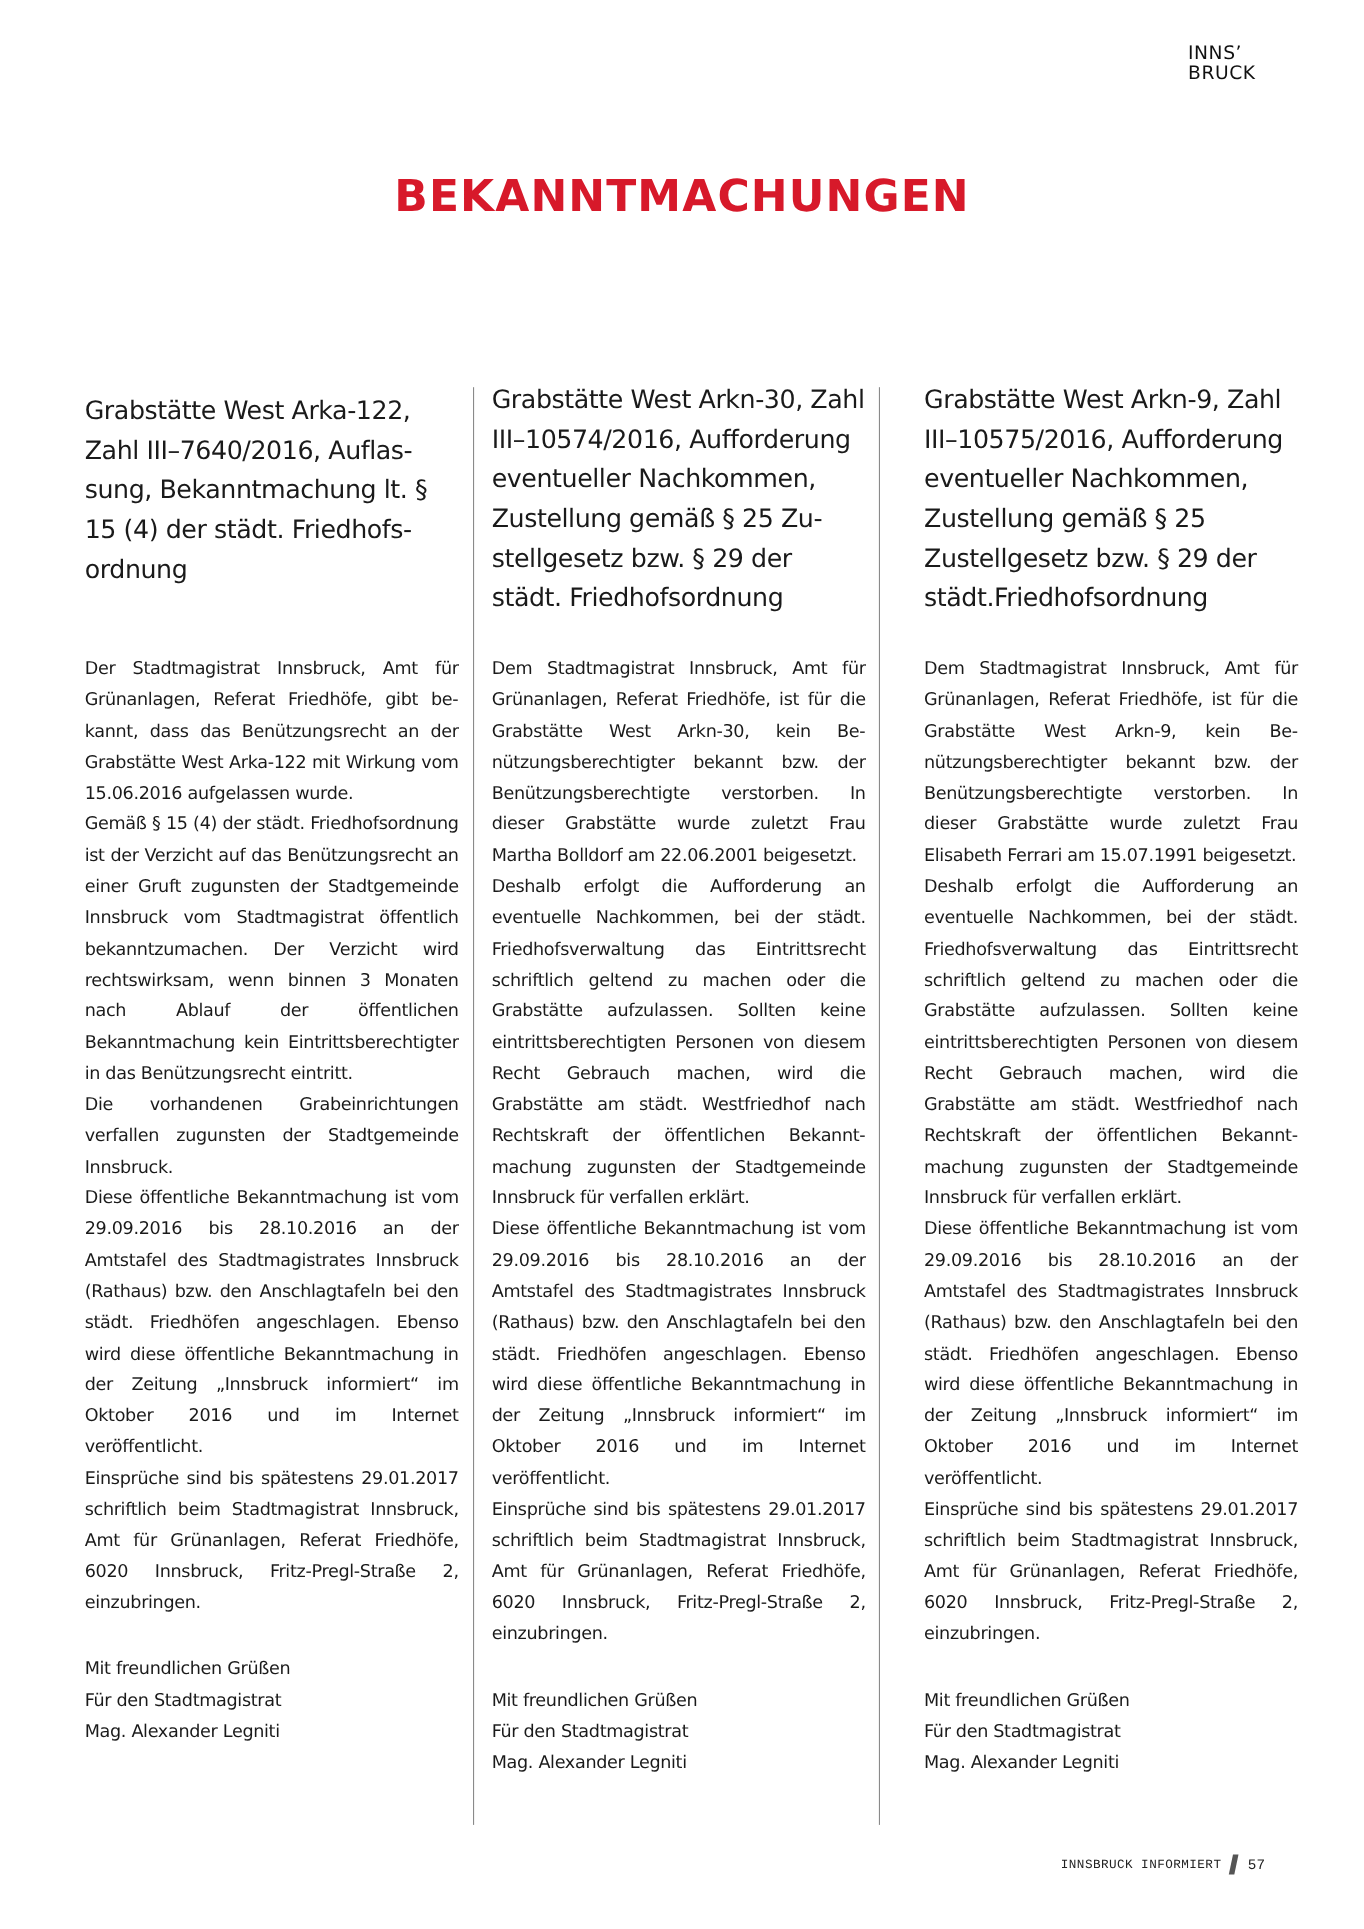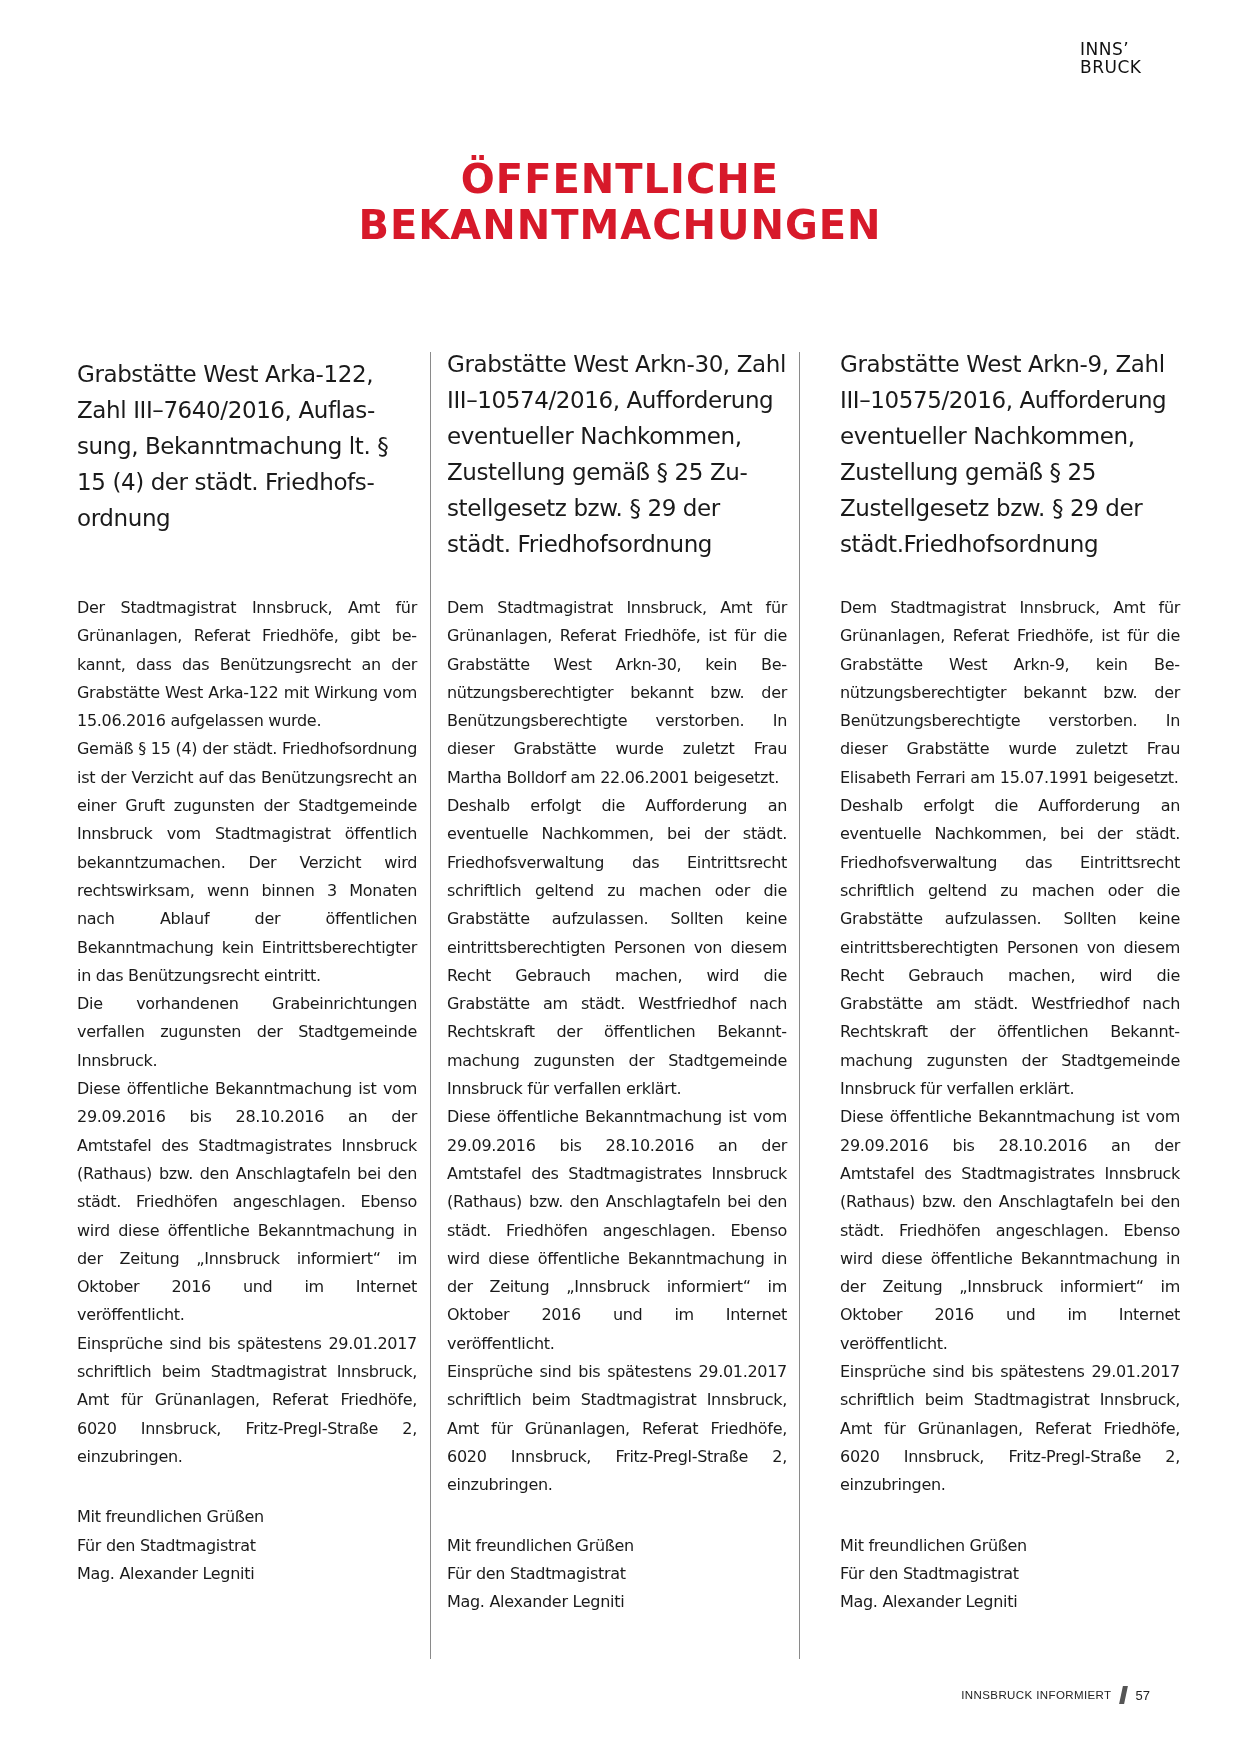--- a/index.html
+++ b/index.html
@@ -26,35 +26,34 @@
   .col-1 .heading { padding-top: 4px; }
   .col-2 .heading, .col-3 .heading { padding-top: -8px; margin-top: -6px; }
 
   .body { font-family: "DejaVu Sans", sans-serif; font-size: 16px; line-height: 28.3px; color: #1a1a1a; text-align: justify; hyphens: manual; letter-spacing: -0.3px; }
   .col-1 .body { margin-top: -8px; }
   .col-2 .body, .col-3 .body { margin-top: -2px; }
   .body p { margin: 0; }
   .signature { margin-top: 32px; font-family: "DejaVu Sans", sans-serif; font-size: 16px; line-height: 28.3px; letter-spacing: -0.3px; }
   .signature span { display: block; }
 
-  .footer { position: absolute; top: 1680px; left: 950px; width: 200px; height: 30px; display: flex; align-items: center; justify-content: flex-end; font-family: Liberation Sans, sans-serif; color: #222; }
+  .footer { position: absolute; top: 1680px; left: 950px; width: 200px; height: 30px; display: flex; align-items: center; justify-content: flex-end; font-family: Liberation Mono, monospace; color: #222; }
   .footer-label { font-size: 11.5px; letter-spacing: 0.4px; }
   .footer-slash { display: inline-block; width: 5px; height: 18px; background: #555; transform: skewX(-12deg); margin: 0 10px 0 9px; }
   .footer-page { font-size: 13px; text-align: center; }
 </style>
 </head>
 <body>
 
 <div class="logo">
   <span>INNS’</span>
   <span>BRUCK</span>
 </div>
 
 <h1 class="title">
-  <span>ÖFFENTLICHE</span>
   <span>BEKANNTMACHUNGEN</span>
 </h1>
 
 <div class="columns">
   <div class="divider divider-1"></div>
   <div class="divider divider-2"></div>
 
   <section class="col col-1">
     <h2 class="heading">Grabstätte West Arka-122, Zahl III–7640/2016, Auflas­sung, Bekanntmachung lt. § 15 (4) der städt. Friedhofs­ordnung</h2>
     <div class="body">

